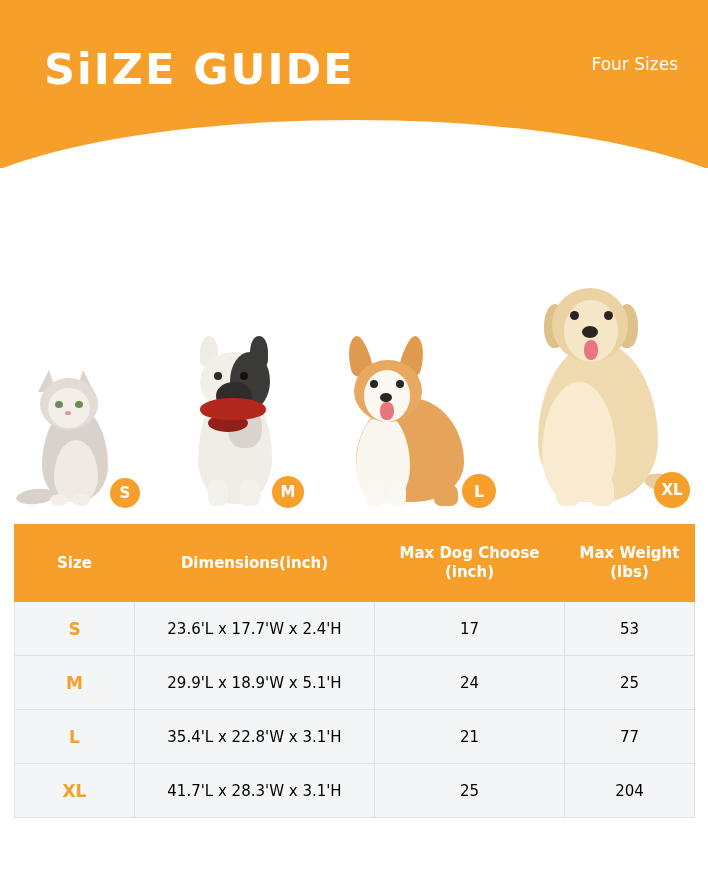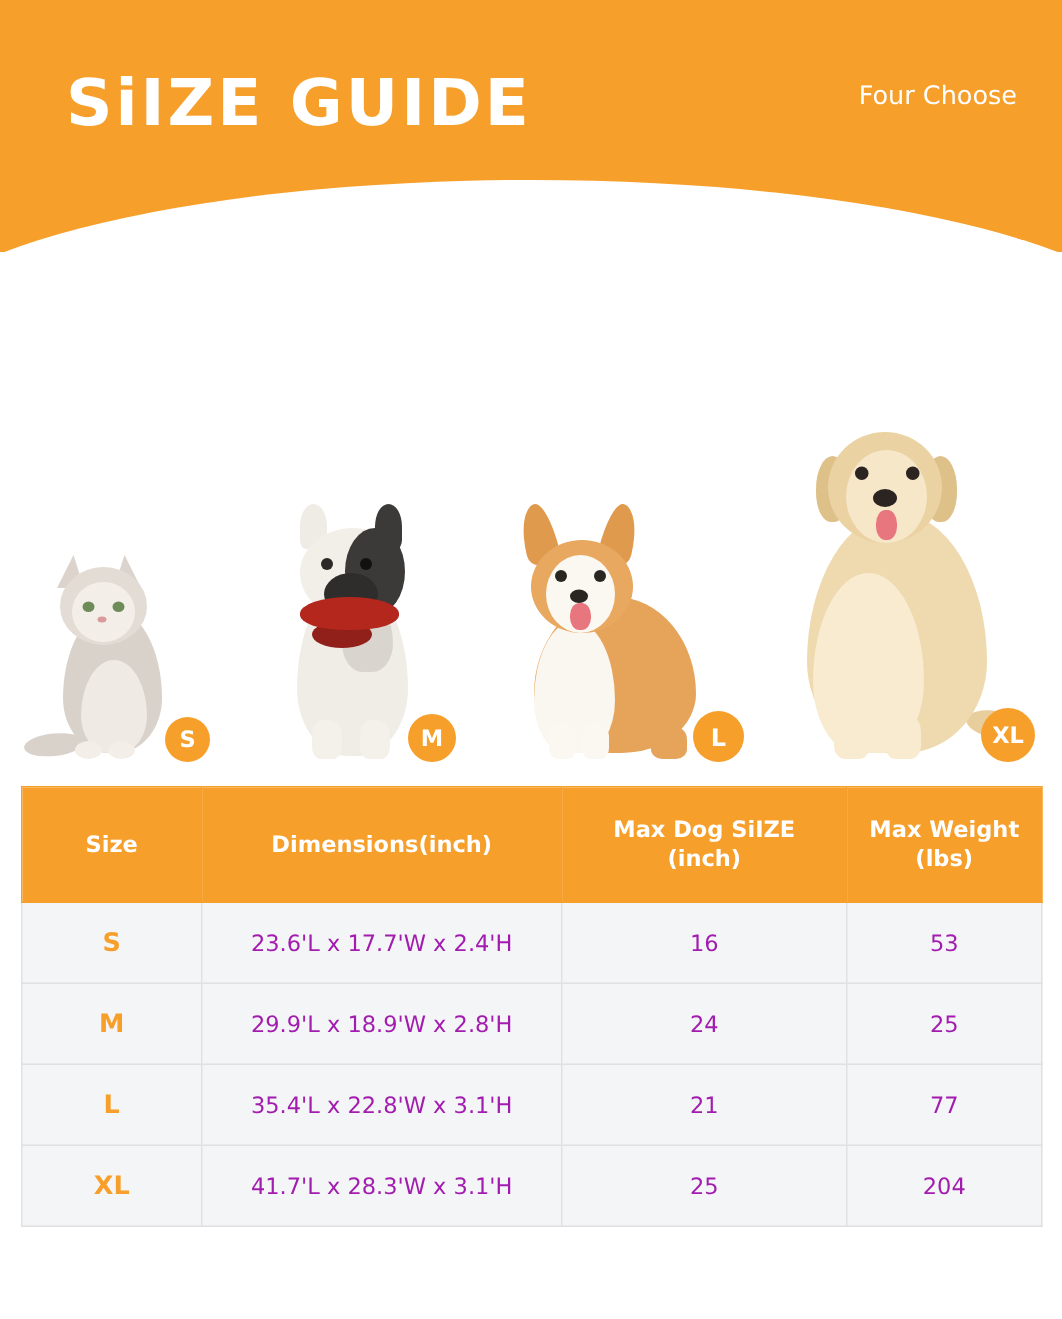--- a/index.html
+++ b/index.html
@@ -171,38 +171,38 @@
     color: #ffffff;
     font-size: 15px;
     font-weight: bold;
     height: 68px;
     border-color: #F79F2B;
     padding: 4px 6px;
     line-height: 19px;
     font-family: "DejaVu Sans", sans-serif;
   }
   tbody tr { height: 54px; }
-  tbody td { background: #F4F5F6; font-size: 15px; color: #a21caf; font-family: "DejaVu Sans", sans-serif;}
+  tbody td { background: #F4F5F6; font-size: 15px; color: #000000; font-family: "DejaVu Sans", sans-serif;}
   tbody td.size-cell {
     color: #F79F2B;
     font-weight: bold;
     font-size: 17px;
   }
   col.c1 { width: 120px; }
   col.c2 { width: 240px; }
   col.c3 { width: 190px; }
   col.c4 { width: 130px; }
 </style>
 </head>
 <body>
 
 <div class="banner">
   <div class="banner-title">SiIZE GUIDE</div>
   <div class="banner-sub">
-    <div>Four Choose</div>
+    <div>Four Sizes</div>
   </div>
   <div class="banner-curve"></div>
 </div>
 
 <div class="animals">
 
   <div class="animal" id="animal-s">
     <div class="tail cat-tail"></div>
     <div class="body-blob cat-body"></div>
     <div class="cat-chest"></div>
@@ -276,39 +276,39 @@
       <col class="c1">
         <col class="c2">
         <col class="c3">
         <col class="c4">
     </colgroup>
     <thead>
       <tr>
         <th>Size</th>
         <th>Dimensions(inch)</th>
         <th>
-          <div>Max Dog SiIZE</div>
+          <div>Max Dog Choose</div>
           <div>(inch)</div>
         </th>
         <th>
           <div>Max Weight</div>
           <div>(lbs)</div>
         </th>
       </tr>
     </thead>
     <tbody>
       <tr>
         <td class="size-cell">S</td>
         <td>23.6'L x 17.7'W x 2.4'H</td>
-        <td>16</td>
+        <td>17</td>
         <td>53</td>
       </tr>
       <tr>
         <td class="size-cell">M</td>
-        <td>29.9'L x 18.9'W x 2.8'H</td>
+        <td>29.9'L x 18.9'W x 5.1'H</td>
         <td>24</td>
         <td>25</td>
       </tr>
       <tr>
         <td class="size-cell">L</td>
         <td>35.4'L x 22.8'W x 3.1'H</td>
         <td>21</td>
         <td>77</td>
       </tr>
       <tr>

